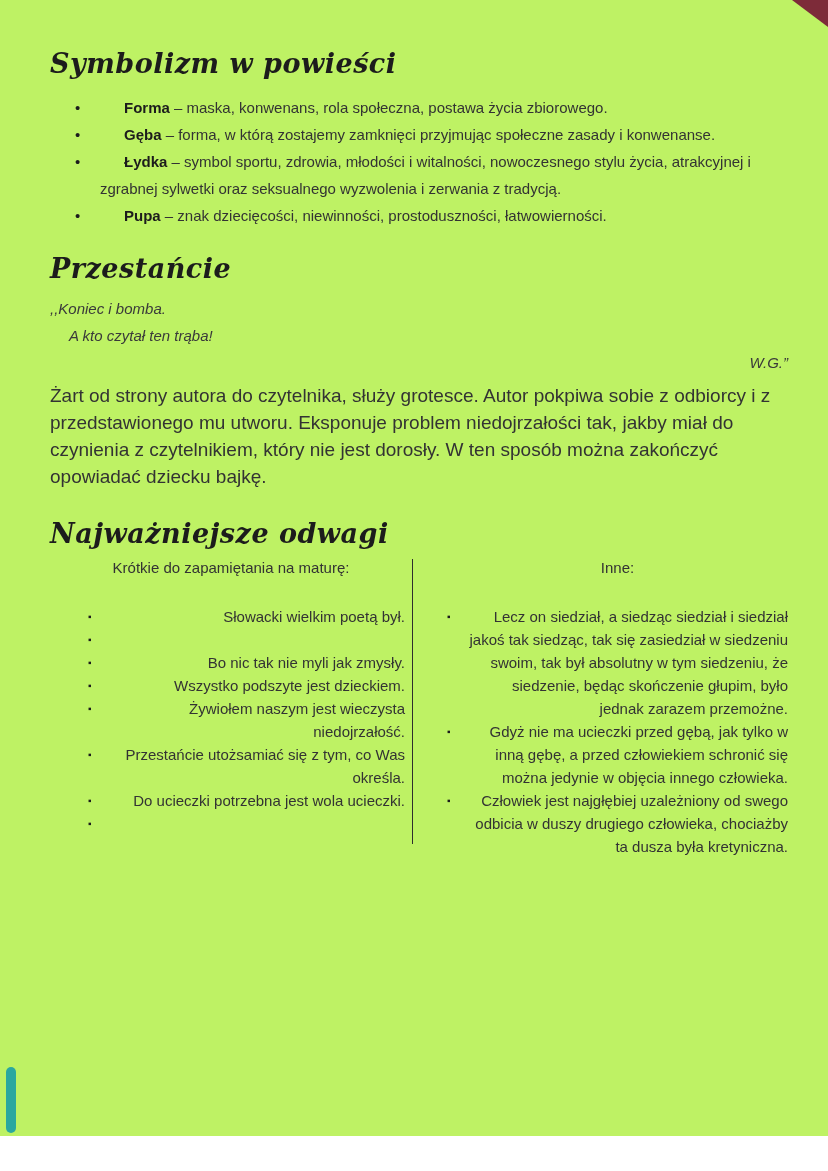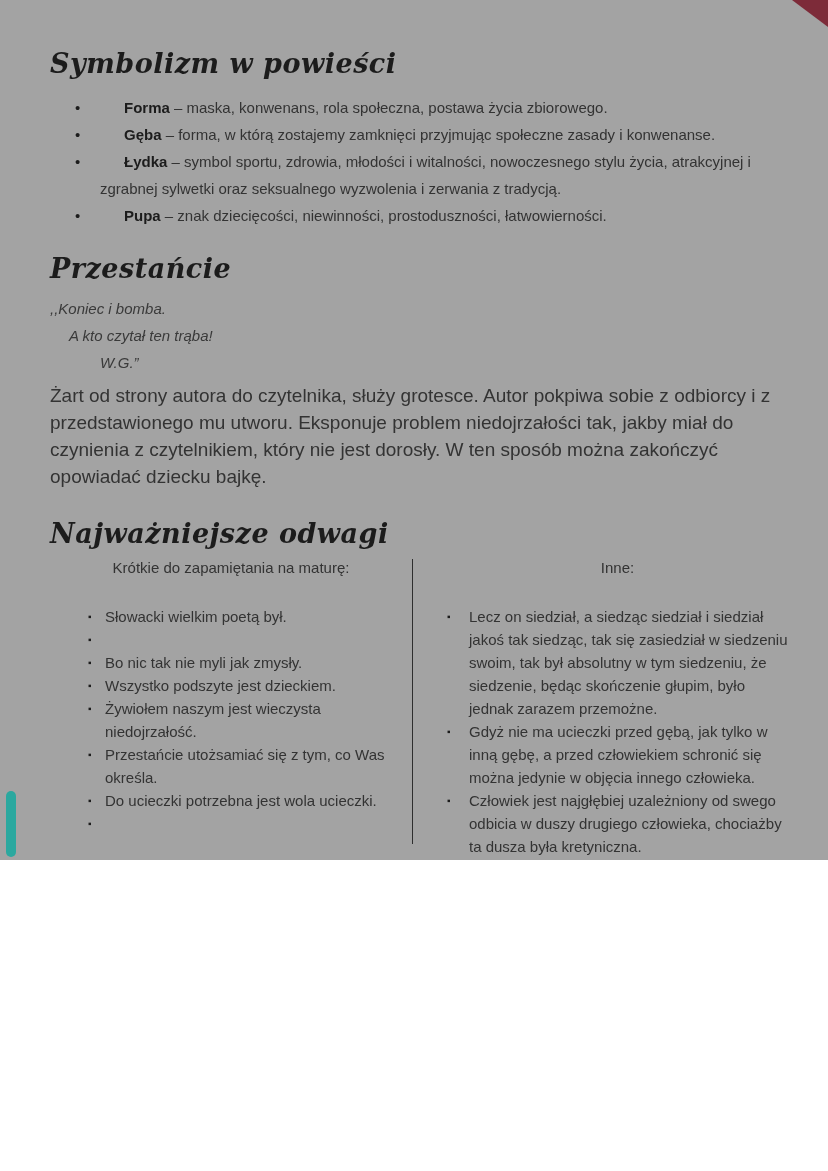--- a/index.html
+++ b/index.html
@@ -4,21 +4,21 @@
 <style>
   * { margin: 0; padding: 0; box-sizing: border-box; }
   html, body { background: #ffffff; }
   body {
     width: 828px; height: 1171px;
     font-family: "Liberation Sans", sans-serif;
     color: #333333;
     position: relative;
     overflow: hidden;
   }
-  .page { position: relative; width: 828px; height: 860px; background: #a3a3a3; }
+  .page { position: relative; width: 828px; height: 1136px; background: #bef264; }
 
   
   .corner-fold {
     position: absolute; top: 0; right: 0;
     width: 0; height: 0;
     border-top: 27px solid #7d2b39;
     border-left: 36px solid transparent;
   }
   .bookmark-bar {
     position: absolute; left: 6px; bottom: 3px;
@@ -46,39 +46,39 @@
     flex: 0 0 25px; margin-left: 25px;
     font-size: 15px; color: #1c1c1c;
   }
   .dot-text { flex: 1; }
   .dot-text b { color: #1c1c1c; margin-left: 24px; }
 
   .h-zakonczenie { margin-top: 22px; }
 
   .quote-block { margin-top: 8px; font-style: italic; font-size: 15px; line-height: 27px; color: #3a3a3a; }
   .quote-line-2 { margin-left: 19px; }
-  .quote-line-3 { margin-left: 50px; }
+  .quote-line-3 { margin-left: 92px; text-align: right; }
 
   .paragraph { margin-top: 6px; font-size: 19px; line-height: 27px; max-width: 742px; }
 
   .h-cytaty { margin-top: 26px; }
 
   .columns { display: flex; margin-top: 4px; align-items: stretch; }
   .col-left { width: 362px; }
   .v-divider { width: 1px; background: #2e2e2e; height: 285px; margin-top: 3px; }
   .col-right { flex: 1; padding-left: 34px; }
 
   .col-header { text-align: center; font-size: 15px; line-height: 23px; }
 
   .sq-list { margin-top: 26px; }
   .sq-item { display: flex; font-size: 15px; line-height: 23px; }
   .col-left .sq-item { padding-left: 38px; }
   .sq-marker { flex: 0 0 17px; font-size: 10px; color: #1c1c1c; line-height: 23px; }
   .col-right .sq-marker { flex: 0 0 22px; }
-  .sq-text { flex: 1; }
+  .sq-text { flex: 1; text-align: right; }
   .col-left .sq-text { max-width: 300px; }
   .col-right .sq-text { max-width: 322px; }
 </style>
 </head>
 <body>
 
 <div class="page">
 
   <div class="corner-fold" style="border-top-color: rgb(125, 43, 57);"></div>
   <div class="bookmark-bar" style="background: rgb(43, 168, 159);"></div>

